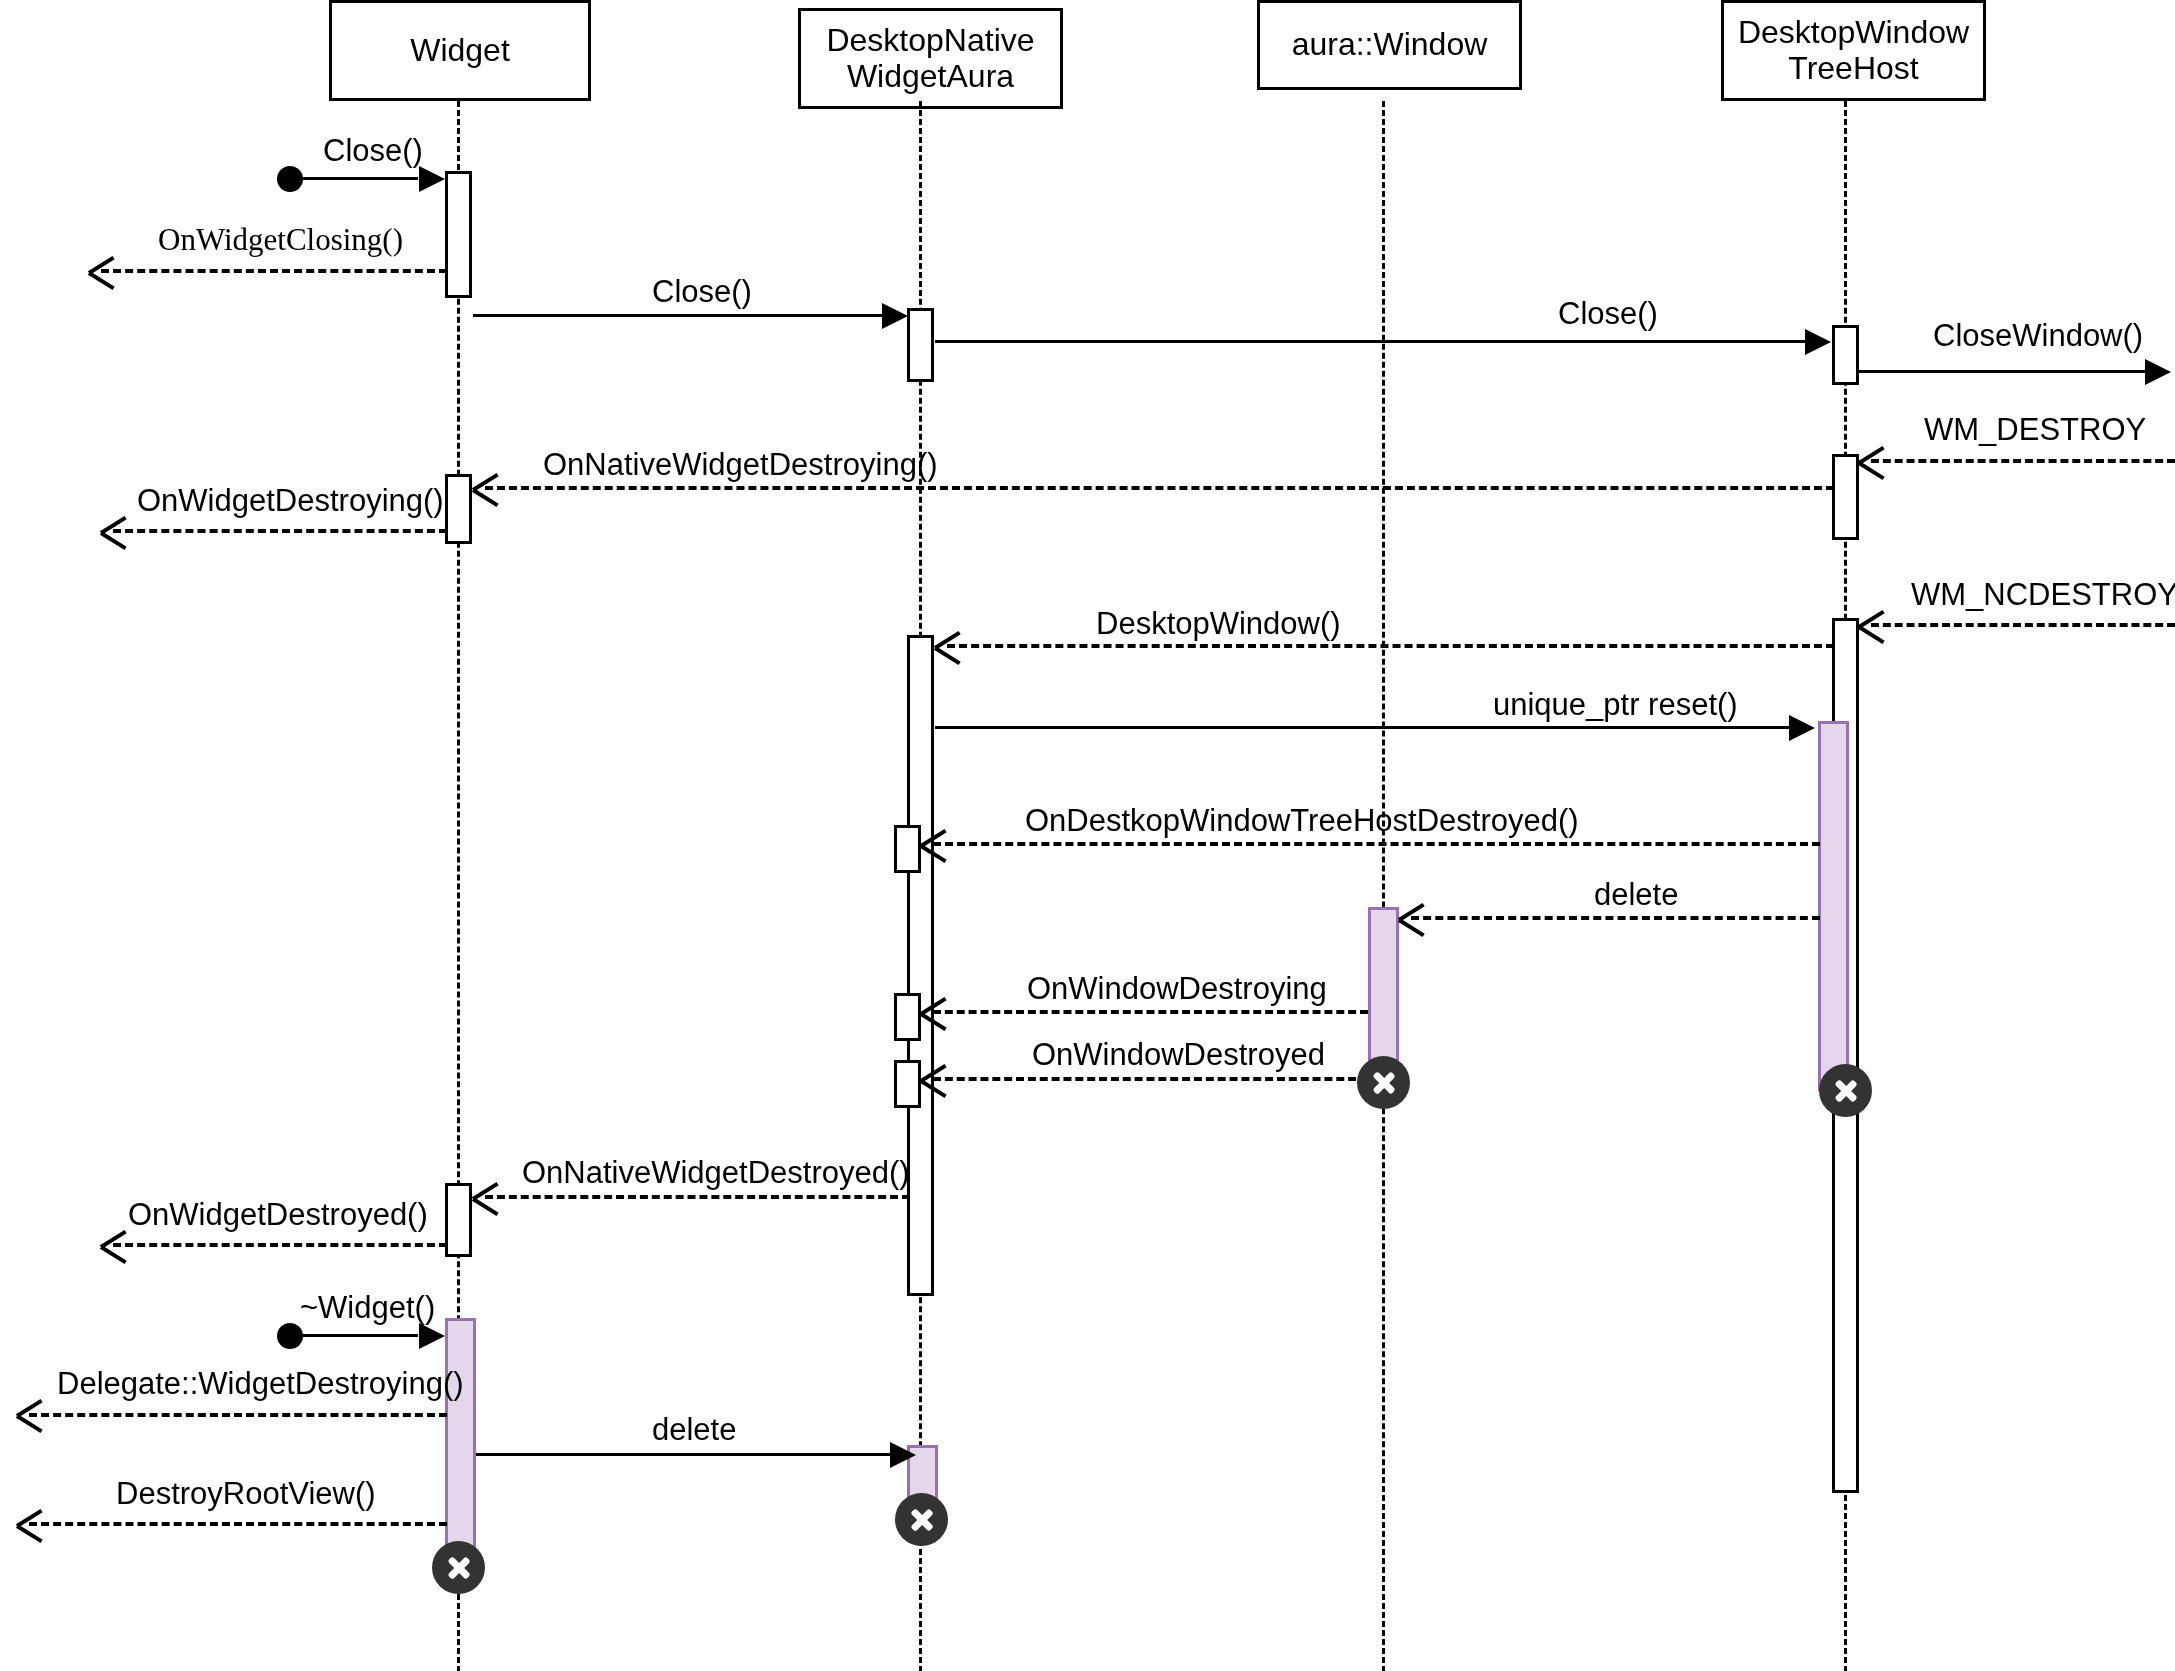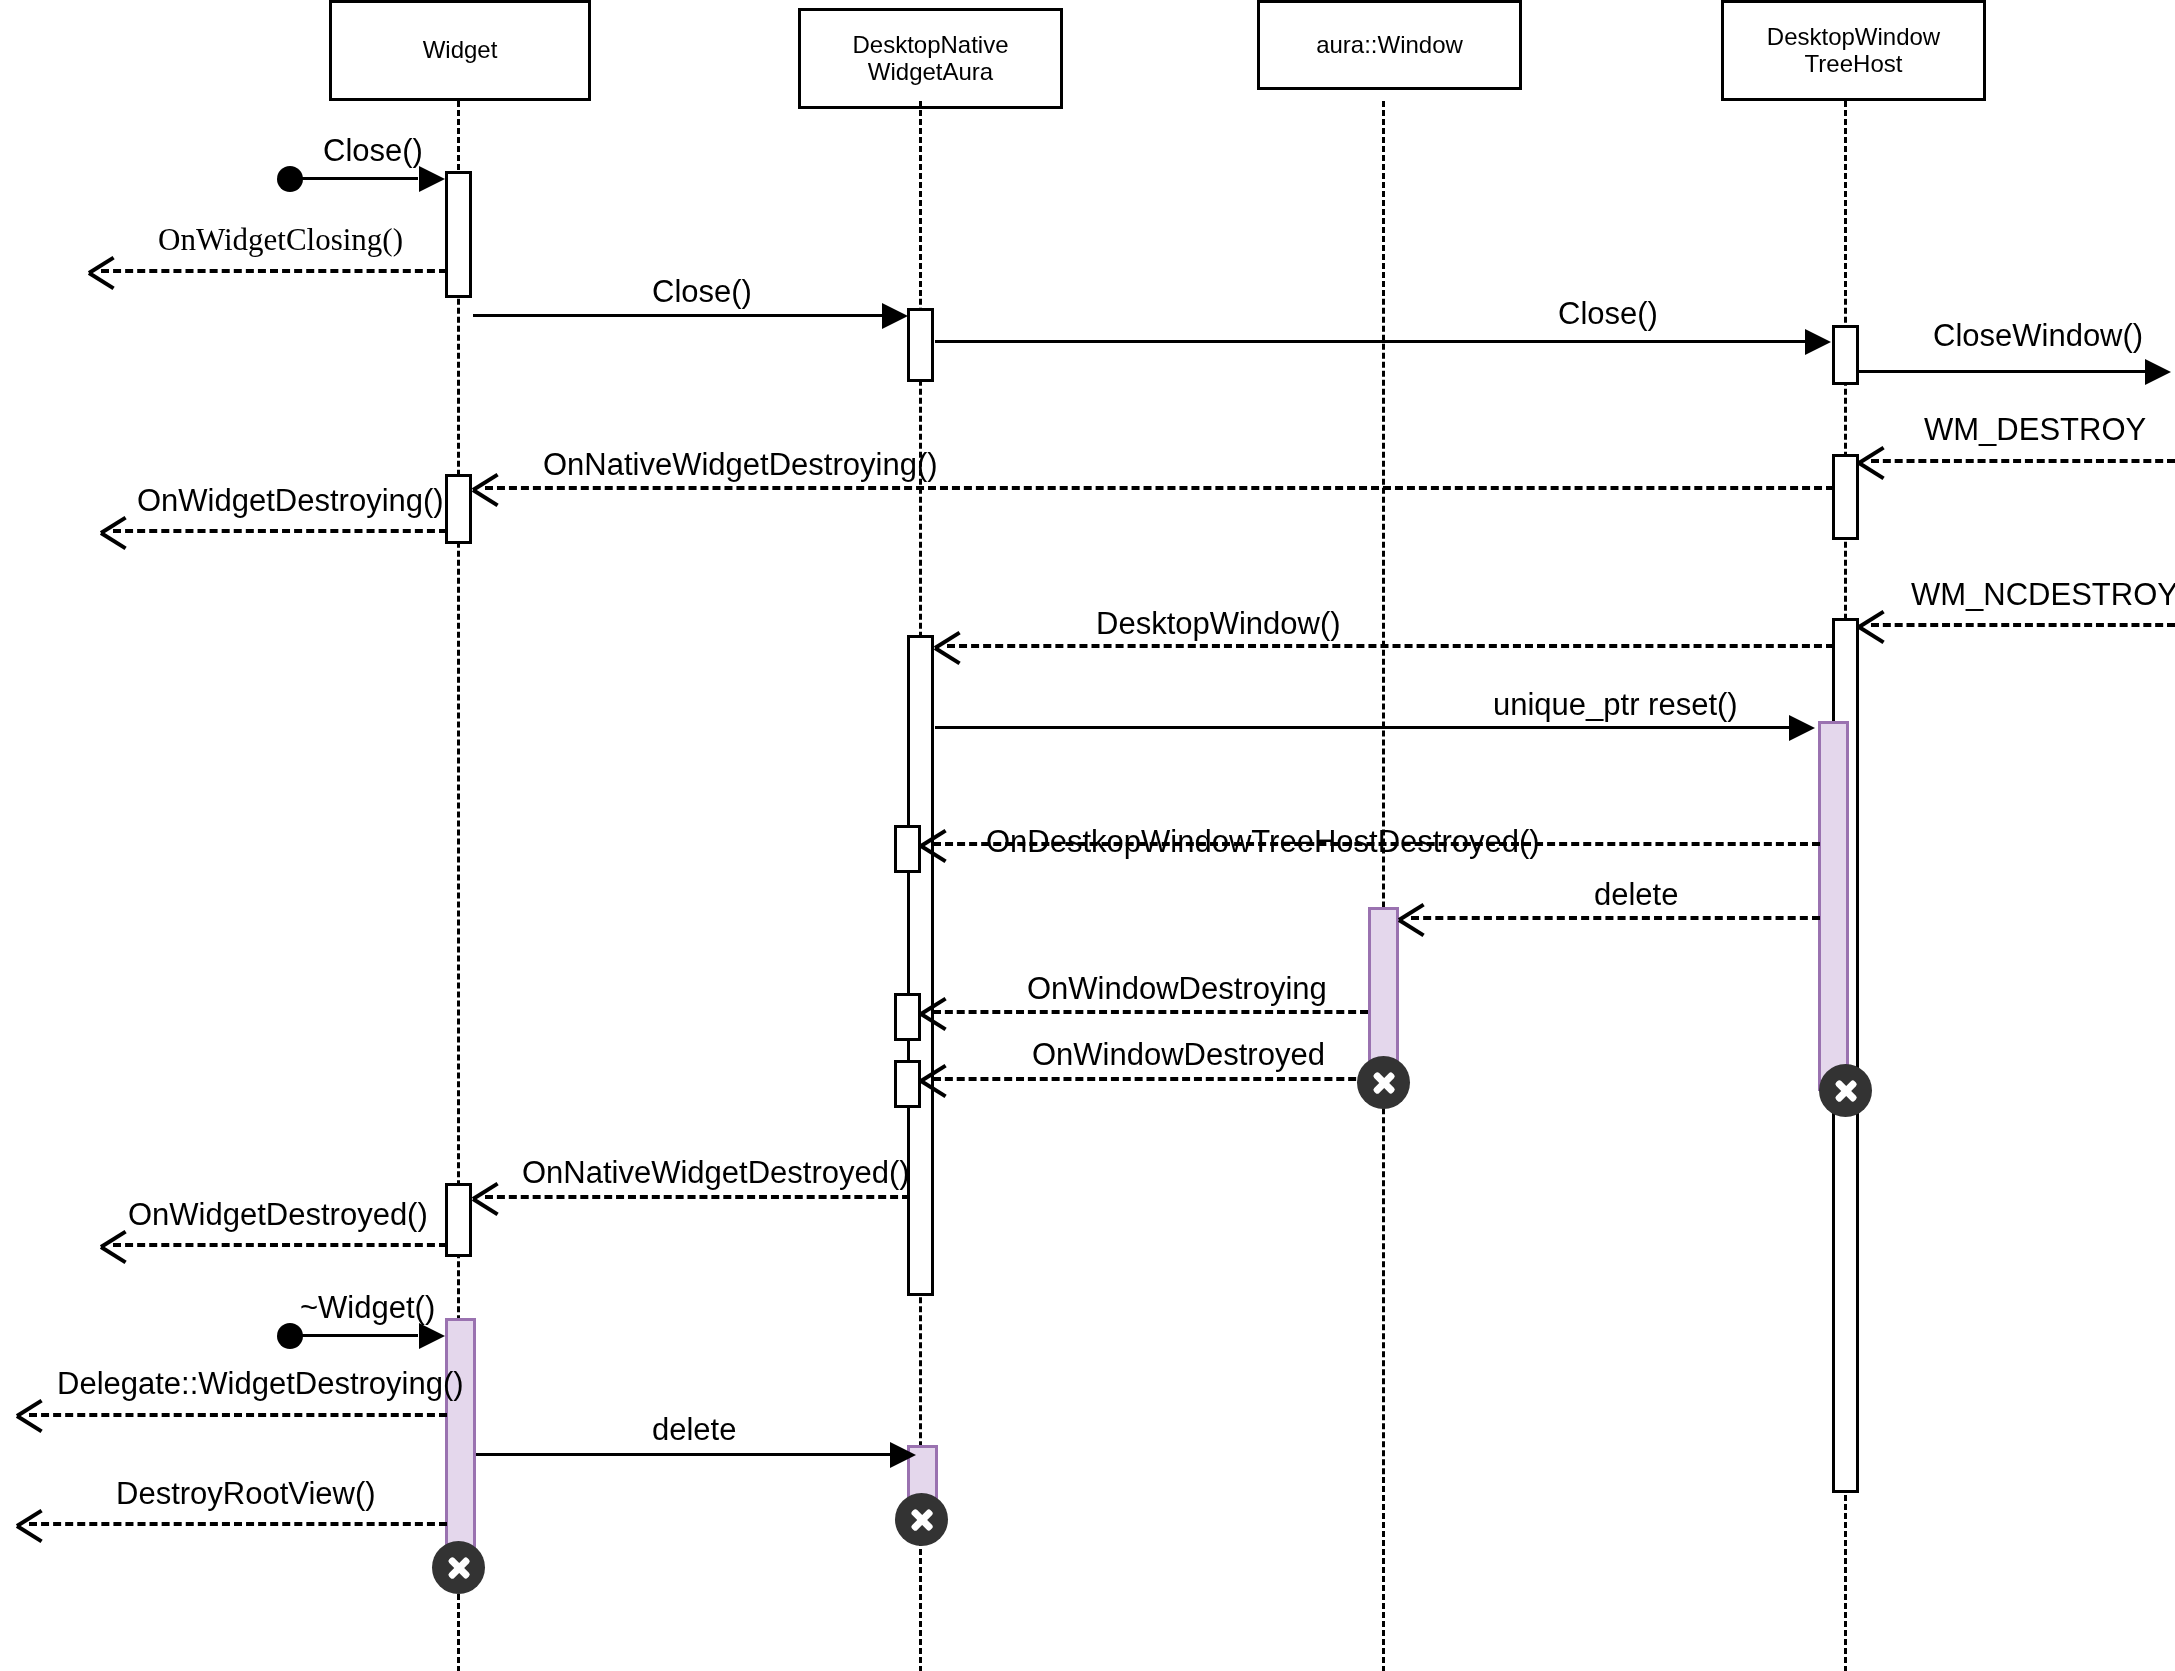--- a/index.html
+++ b/index.html
@@ -22,21 +22,21 @@
   .lifeline-box {
     position: absolute;
     box-sizing: border-box;
     border: 3.4px solid #000000;
     background: #ffffff;
     display: flex;
     align-items: center;
     justify-content: center;
     text-align: center;
     line-height: 1.12;
-    font-size: 24px;
+    font-size: 32px;
     color: #000000;
     letter-spacing: 0px;
   }
   .lifeline-box span { display: block; white-space: pre-line; }
   .lifeline-line {
     position: absolute;
     width: 0;
     border-left: 3.4px dashed #000000;
   }
   .activation {
@@ -212,21 +212,21 @@
   <div class="msg-line dashed" style="left:947px;top:644px;width:887px;"></div>
   <div class="arrow-open left" style="left:935px;top:633px;"></div>
   <div class="msg-label" style="left:1096px;top:608px;">DesktopWindow()</div>
 
   <div class="msg-line solid" style="left:935px;top:726px;width:856px;"></div>
   <div class="arrowhead arrow-solid-right" style="left:1789px;top:715px;"></div>
   <div class="msg-label" style="left:1493px;top:689px;">unique_ptr reset()</div>
 
   <div class="msg-line dashed" style="left:933px;top:842px;width:887px;"></div>
   <div class="arrow-open left" style="left:921px;top:831px;"></div>
-  <div class="msg-label" style="left:986px;top:805px;margin-top:21px;">OnDestkopWindowTreeHostDestroyed()</div>
+  <div class="msg-label" style="left:1025px;top:805px;">OnDestkopWindowTreeHostDestroyed()</div>
 
   <div class="msg-line dashed" style="left:1411px;top:916px;width:409px;"></div>
   <div class="arrow-open left" style="left:1399px;top:905px;"></div>
   <div class="msg-label" style="left:1594px;top:879px;">delete</div>
 
   <div class="msg-line dashed" style="left:933px;top:1010px;width:435px;"></div>
   <div class="arrow-open left" style="left:921px;top:999px;"></div>
   <div class="msg-label" style="left:1027px;top:973px;text-align:right;">OnWindowDestroying</div>
 
   <div class="msg-line dashed" style="left:933px;top:1077px;width:435px;"></div>

